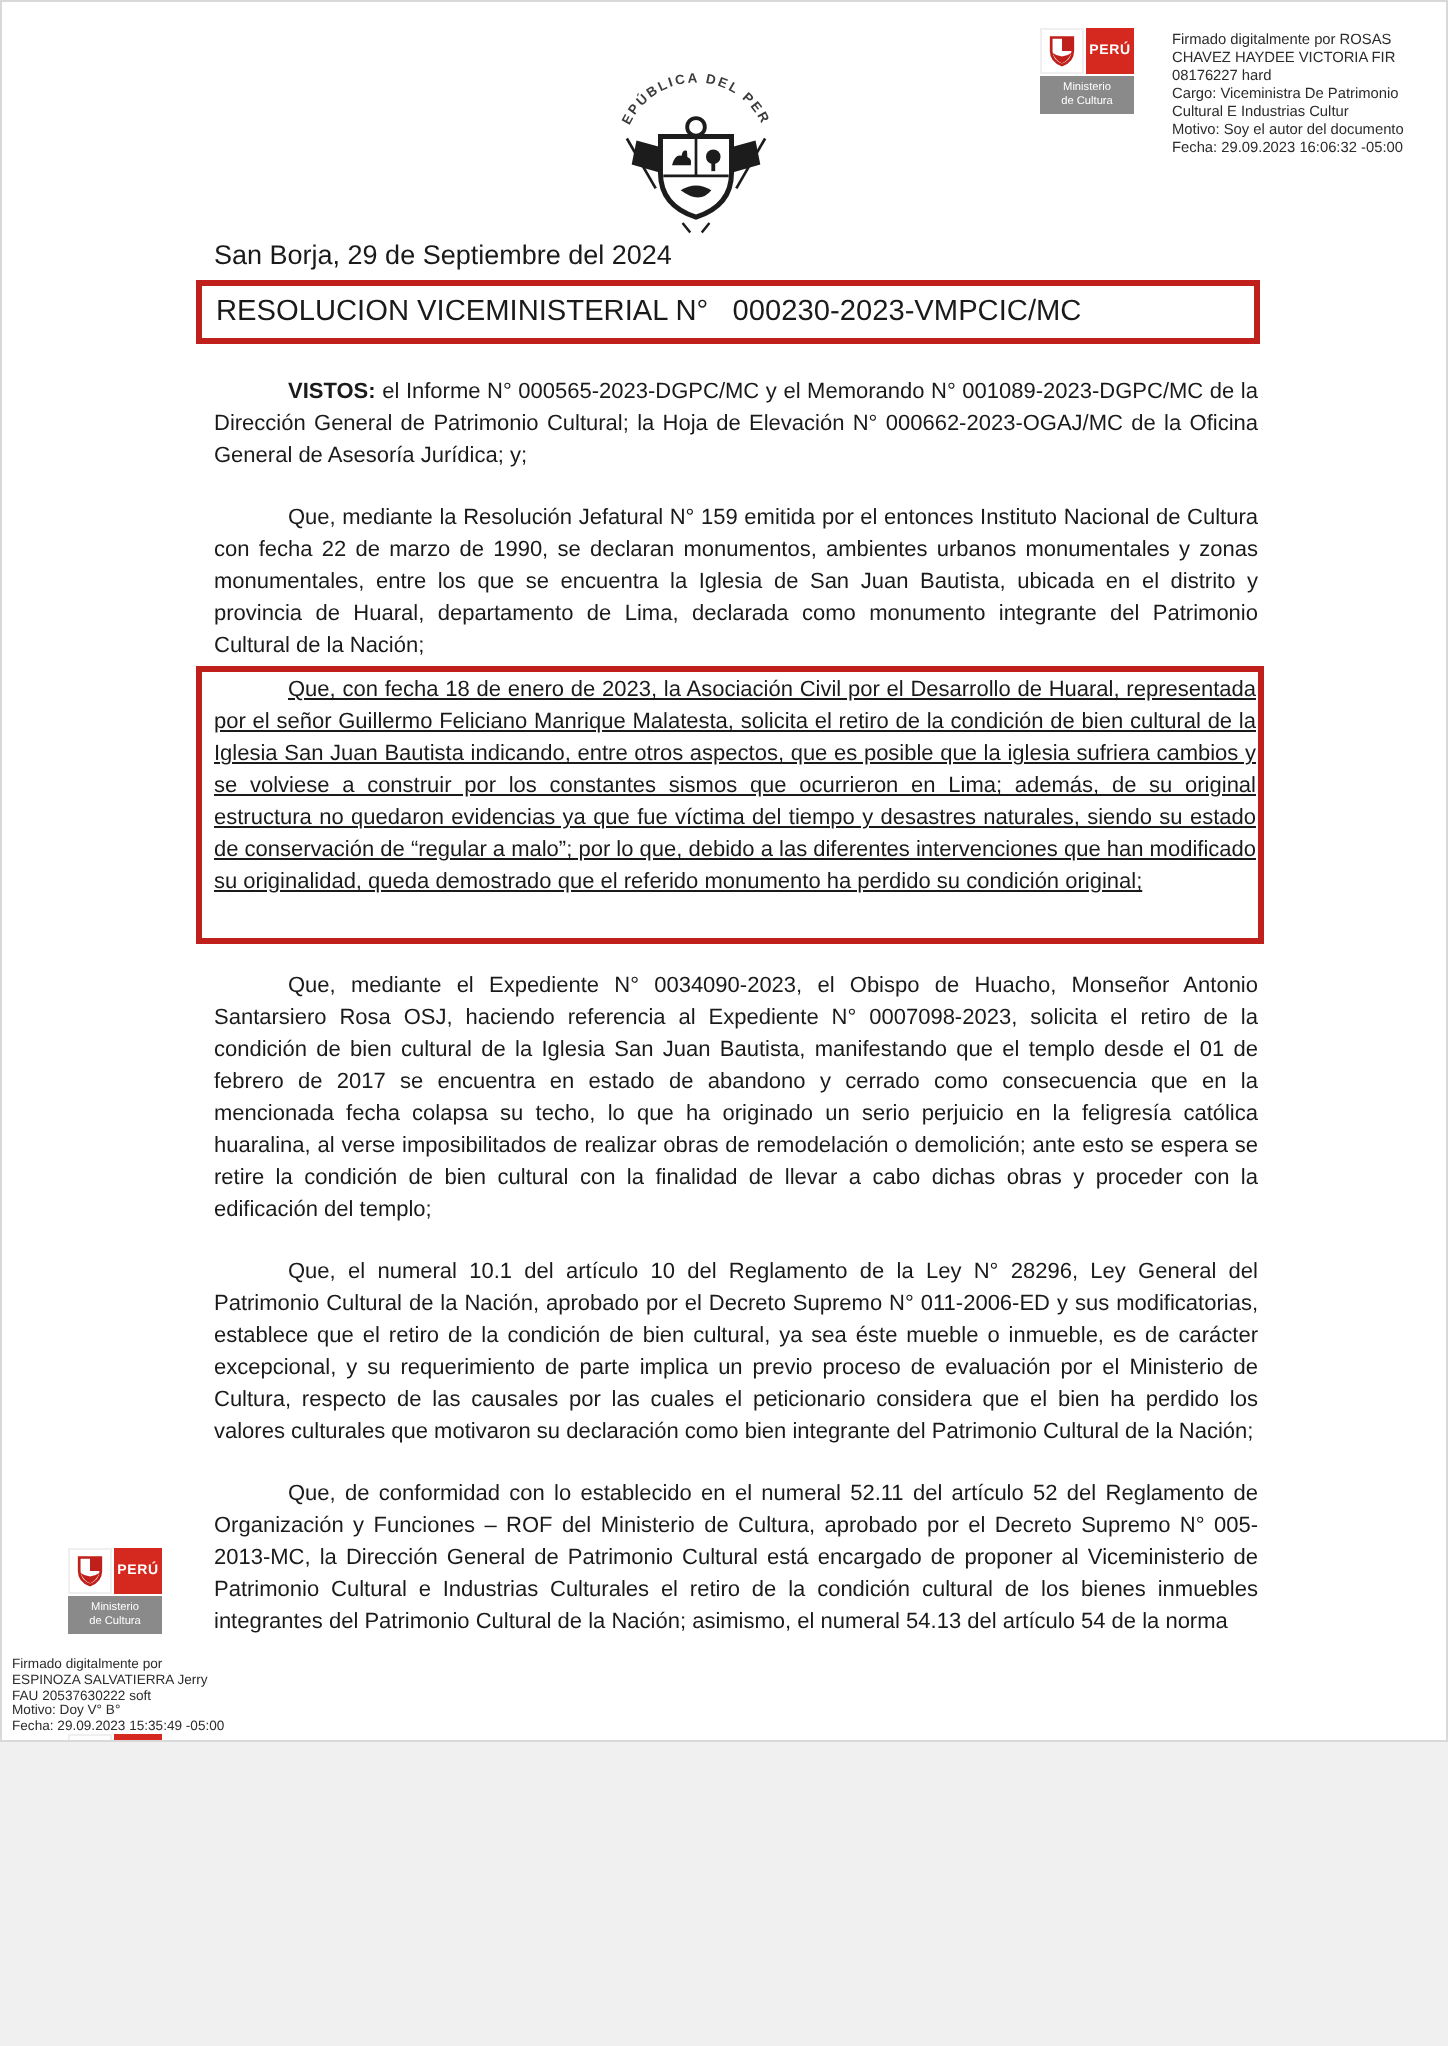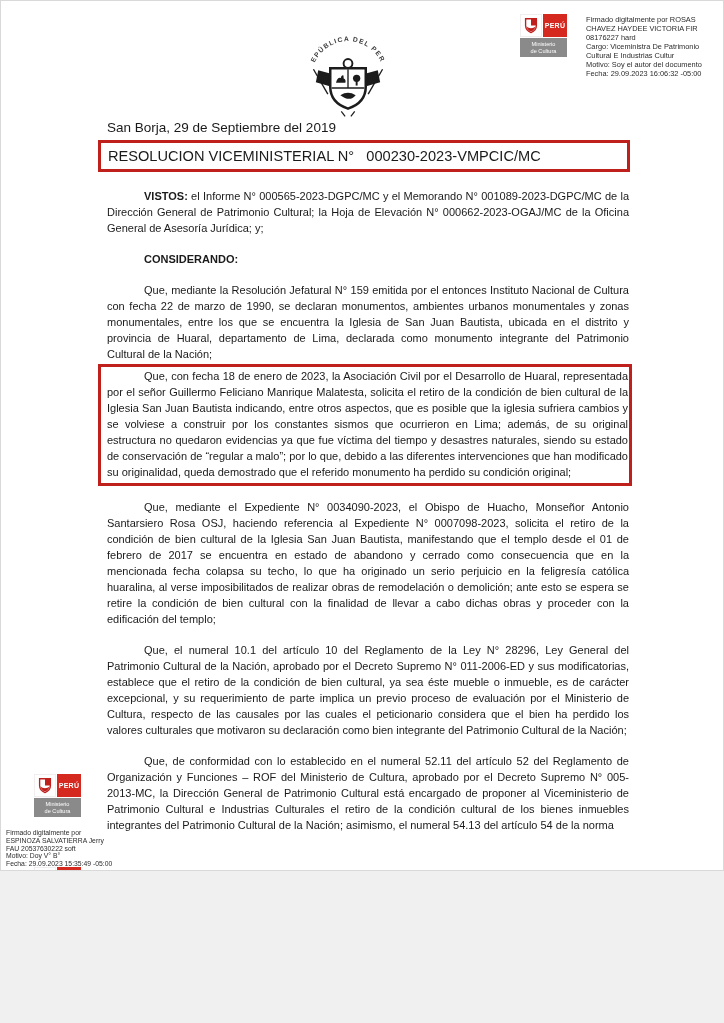--- a/index.html
+++ b/index.html
@@ -26,21 +26,21 @@
   
   .dateline{position:absolute;left:106px;top:119px;font-size:13.5px;}
   .title-box{position:absolute;left:97px;top:139px;width:519px;border:3px solid #C0201C;
     font-weight:normal;font-size:14.6px;line-height:22px;padding:2px 0 2px 7px;white-space:pre;}
   
   .body{position:absolute;left:106px;top:187px;width:522px;font-size:11px;line-height:16px;
     text-align:justify;}
   .body p{margin:0 0 15px 0;text-indent:37px;}
   .b{font-weight:bold;}
   .p-pre-box{margin-bottom:2px !important;}
-  .redbox{border:3px solid #C0201C;margin:0 -3px 13px -9px;padding:1px 1px 3px 6px;}
+  .redbox{border:3px solid #C0201C;margin:0 -3px 13px -9px;padding:1px 1px 20px 6px;text-decoration:underline;}
   .redbox p{margin:0;}
   .p-last{margin-bottom:0 !important;}
   
   .footer{position:absolute;left:0;right:0;top:947px;text-align:center;
     font-size:15px;line-height:13px;color:#8C8C8C;}
   .footer .b{color:#7b7b7b;}
   a.plain{color:#7b7b7b;text-decoration:none;font-weight:bold;}
 </style>
 </head>
 <body>
@@ -91,27 +91,26 @@
     <path d="M37.5 56 q1.5 -6 5 -5 q.5 -3.5 2.8 -2.6 l.2 3.2 q2.6 1 1.8 4.4 Z" fill="#1c1c1c"></path>
 
     <circle cx="59" cy="51.5" r="3.8" fill="#1c1c1c"></circle>
     <rect x="58" y="54.5" width="2" height="4.5" fill="#1c1c1c"></rect>
 
     <path d="M42 69 q8 -5 16 0 q-6 7.5 -16 0 Z" fill="#1c1c1c"></path>
     <line x1="43" y1="86" x2="47" y2="91" stroke="#1c1c1c" stroke-width="1.3"></line>
     <line x1="57" y1="86" x2="53" y2="91" stroke="#1c1c1c" stroke-width="1.3"></line>
   </svg>
 
-  <div class="dateline">San Borja, 29 de Septiembre del 2019</div>
+  <div class="dateline">San Borja, 29 de Septiembre del 2024</div>
 
   <div class="title-box">RESOLUCION VICEMINISTERIAL N°   000230-2023-VMPCIC/MC</div>
 
   <div class="body">
     <p><span class="b">VISTOS:</span><span> el Informe N° 000565-2023-DGPC/MC y el Memorando N° 001089-2023-DGPC/MC de la Dirección General de Patrimonio Cultural; la Hoja de Elevación N° 000662-2023-OGAJ/MC de la Oficina General de Asesoría Jurídica; y;</span></p>
-    <p class="b">CONSIDERANDO:</p>
     <p class="p-pre-box">Que, mediante la Resolución Jefatural N° 159 emitida por el entonces Instituto Nacional de Cultura con fecha 22 de marzo de 1990, se declaran monumentos, ambientes urbanos monumentales y zonas monumentales, entre los que se encuentra la Iglesia de San Juan Bautista, ubicada en el distrito y provincia de Huaral, departamento de Lima, declarada como monumento integrante del Patrimonio Cultural de la Nación;</p>
     <div class="redbox">
       <p>Que, con fecha 18 de enero de 2023, la Asociación Civil por el Desarrollo de Huaral, representada por el señor Guillermo Feliciano Manrique Malatesta, solicita el retiro de la condición de bien cultural de la Iglesia San Juan Bautista indicando, entre otros aspectos, que es posible que la iglesia sufriera cambios y se volviese a construir por los constantes sismos que ocurrieron en Lima; además, de su original estructura no quedaron evidencias ya que fue víctima del tiempo y desastres naturales, siendo su estado de conservación de “regular a malo”; por lo que, debido a las diferentes intervenciones que han modificado su originalidad, queda demostrado que el referido monumento ha perdido su condición original;</p>
     </div>
     <p>Que, mediante el Expediente N° 0034090-2023, el Obispo de Huacho, Monseñor Antonio Santarsiero Rosa OSJ, haciendo referencia al Expediente N° 0007098-2023, solicita el retiro de la condición de bien cultural de la Iglesia San Juan Bautista, manifestando que el templo desde el 01 de febrero de 2017 se encuentra en estado de abandono y cerrado como consecuencia que en la mencionada fecha colapsa su techo, lo que ha originado un serio perjuicio en la feligresía católica huaralina, al verse imposibilitados de realizar obras de remodelación o demolición; ante esto se espera se retire la condición de bien cultural con la finalidad de llevar a cabo dichas obras y proceder con la edificación del templo;</p>
     <p>Que, el numeral 10.1 del artículo 10 del Reglamento de la Ley N° 28296, Ley General del Patrimonio Cultural de la Nación, aprobado por el Decreto Supremo N° 011-2006-ED y sus modificatorias, establece que el retiro de la condición de bien cultural, ya sea éste mueble o inmueble, es de carácter excepcional, y su requerimiento de parte implica un previo proceso de evaluación por el Ministerio de Cultura, respecto de las causales por las cuales el peticionario considera que el bien ha perdido los valores culturales que motivaron su declaración como bien integrante del Patrimonio Cultural de la Nación;</p>
     <p class="p-last">Que, de conformidad con lo establecido en el numeral 52.11 del artículo 52 del Reglamento de Organización y Funciones – ROF del Ministerio de Cultura, aprobado por el Decreto Supremo N° 005-2013-MC, la Dirección General de Patrimonio Cultural está encargado de proponer al Viceministerio de Patrimonio Cultural e Industrias Culturales el retiro de la condición cultural de los bienes inmuebles integrantes del Patrimonio Cultural de la Nación; asimismo, el numeral 54.13 del artículo 54 de la norma</p>
   </div>
 
   <div class="minlogo" style="left:33px;top:773px;">

